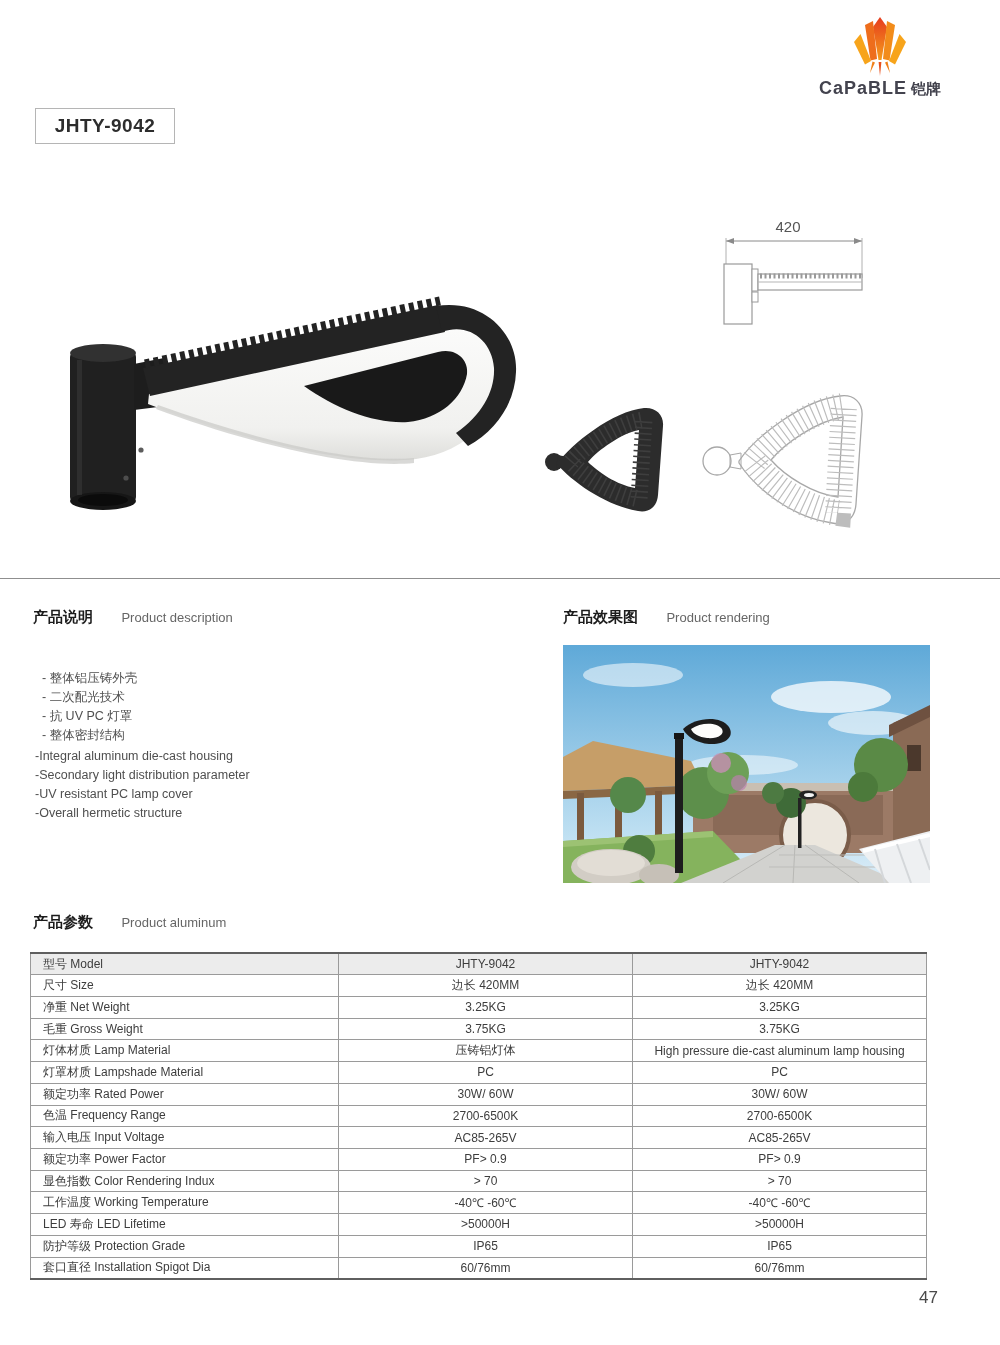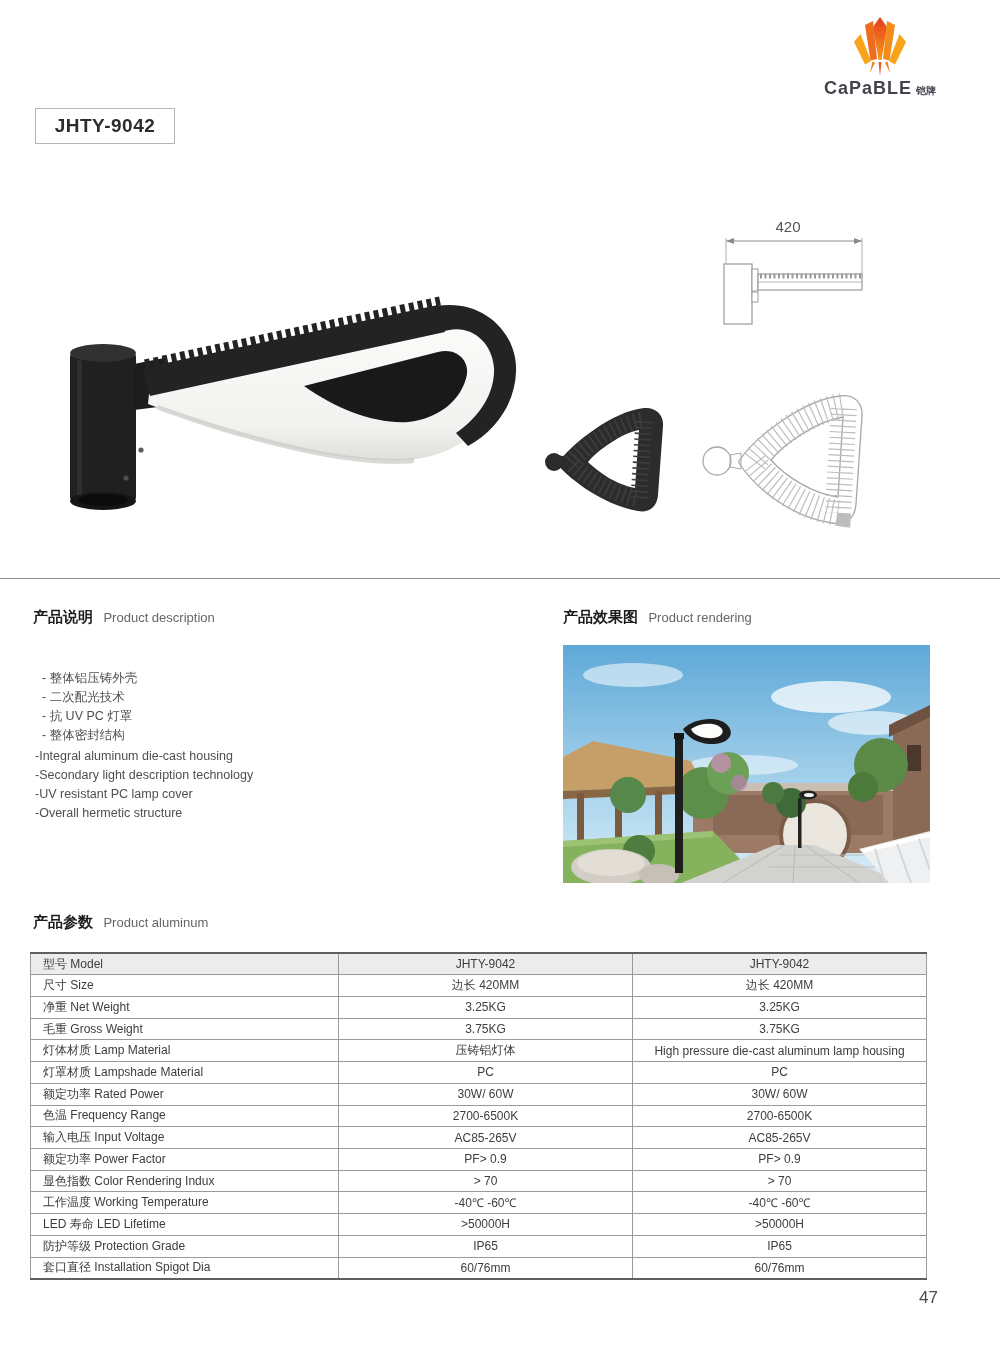--- a/index.html
+++ b/index.html
@@ -4,40 +4,40 @@
 <style>
   * { margin:0; padding:0; box-sizing:border-box; }
   body { background:#ffffff; font-family:"Liberation Sans", sans-serif; }
   .page { position:relative; width:1000px; height:1345px; background:#ffffff; overflow:hidden; }
 
   
   .logo { position:absolute; top:16px; right:40px; width:160px; text-align:center; }
   .logo .icon-wrap { display:block; height:62px; }
   .logo .brand-line { margin-top:2px; white-space:nowrap; }
   .brand-en { font-size:18px; font-weight:bold; color:#43434e; letter-spacing:1px; }
-  .brand-cn { font-size:10px; font-weight:bold; color:#43434e; margin-left:4px; }
+  .brand-cn { font-size:15px; font-weight:bold; color:#43434e; margin-left:4px; }
 
   
   .model-badge { position:absolute; left:35px; top:108px; width:140px; height:36px;
     border:1px solid #b5b5b5; display:flex; align-items:center; justify-content:center;
     font-size:19px; font-weight:bold; color:#2d2d2d; letter-spacing:.5px; background:#fff; }
 
   
   .product-photo { position:absolute; left:48px; top:272px; width:480px; height:255px; }
   .tech-drawing  { position:absolute; left:710px; top:216px; width:168px; height:114px; }
   .dim-text { font-size:15px; fill:#555; font-family:"Liberation Sans",sans-serif; }
   .fan-black { position:absolute; left:543px; top:398px; width:132px; height:132px; }
   .fan-wire  { position:absolute; left:697px; top:382px; width:186px; height:160px; }
 
   .divider { position:absolute; left:0; top:578px; width:1000px; height:0; border-top:1px solid #8f8f8f; }
 
   
   .sec-header { position:absolute; white-space:nowrap; }
   .sec-header .cn { font-size:15px; font-weight:bold; color:#1c1c1c; }
-  .sec-header .en { font-size:13px; color:#666; margin-left:6px; }
+  .sec-header .en { font-size:13px; color:#666; margin-left:24px; }
   .hdr-desc   { left:33px;  top:608px; }
   .hdr-render { left:563px; top:608px; }
   .hdr-param  { left:33px;  top:913px; }
 
   
   .desc-cn { position:absolute; left:42px; top:644px;margin-top:25px; }
   .desc-en { position:absolute; left:35px; top:747px; }
   .desc-line { font-size:12.5px; color:#4f4f4f; line-height:19px; white-space:nowrap; }
 
   
@@ -166,21 +166,21 @@
     <span class="en">Product description</span>
   </div>
   <div class="desc-cn">
       <div class="desc-line">- 整体铝压铸外壳</div>
       <div class="desc-line">- 二次配光技术</div>
       <div class="desc-line">- 抗 UV PC 灯罩</div>
       <div class="desc-line">- 整体密封结构</div>
     </div>
   <div class="desc-en">
       <div class="desc-line">-Integral aluminum die-cast housing</div>
-      <div class="desc-line">-Secondary light description technology</div>
+      <div class="desc-line">-Secondary light distribution parameter</div>
       <div class="desc-line">-UV resistant PC lamp cover</div>
       <div class="desc-line">-Overall hermetic structure</div>
     </div>
 
   <div class="sec-header hdr-render">
     <span class="cn">产品效果图</span>
     <span class="en">Product rendering</span>
   </div>
   <div class="render-img">
     <svg width="367" height="238" viewBox="0 0 367 238">

